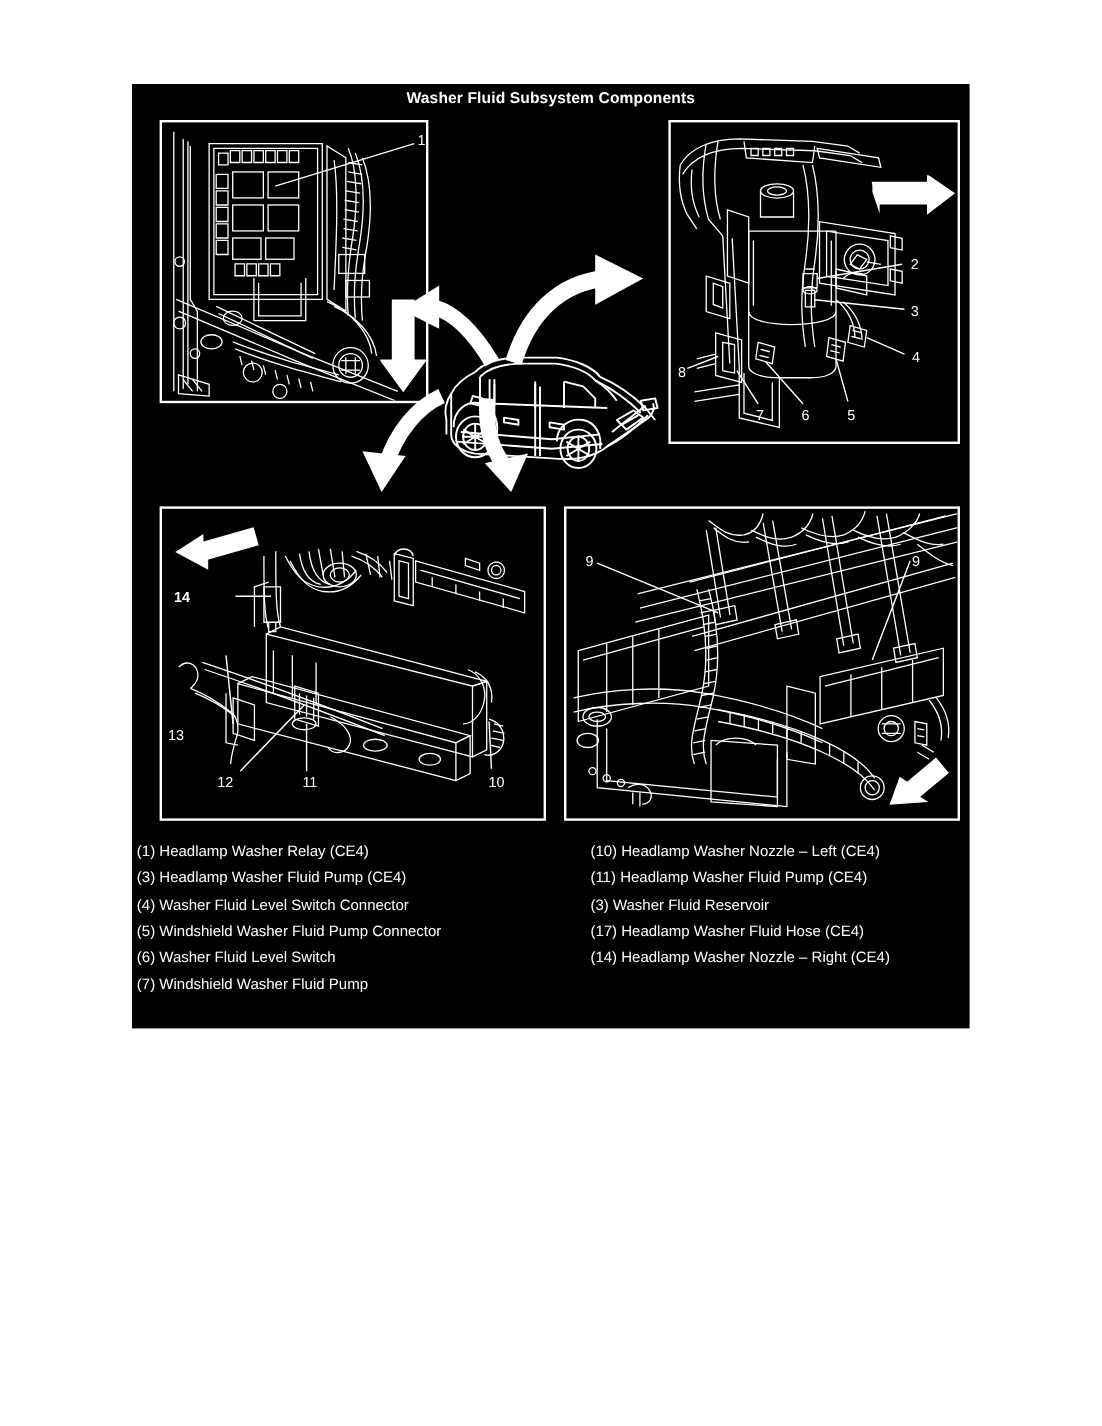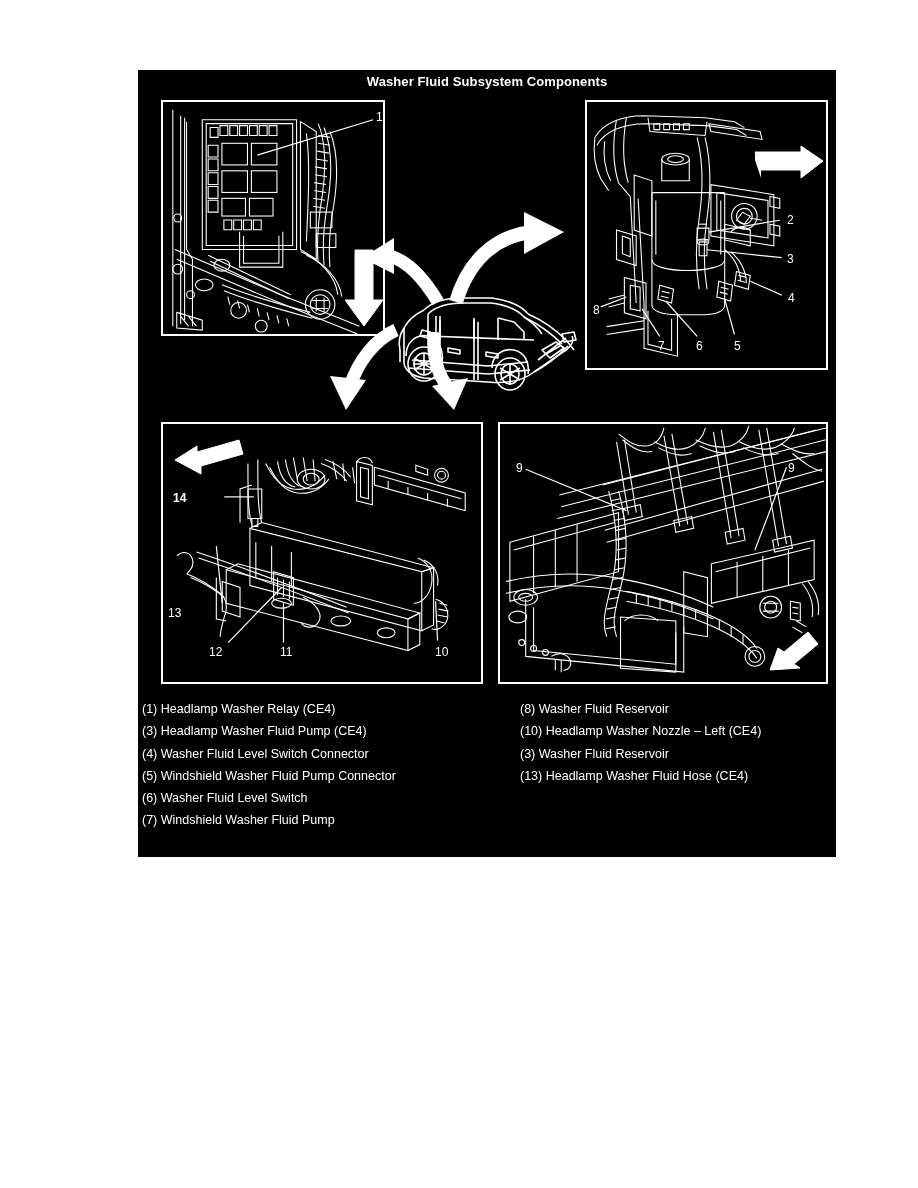--- a/index.html
+++ b/index.html
@@ -16,21 +16,20 @@
 
   
   .figure-plate {
     position: absolute;
     left: 110px;
     top: 70px;
     width: 698px;
     height: 787px;
     background: #000000;
     overflow: hidden;
-    margin-left: 28px;
   }
 
   .figure-title {
     position: absolute;
     left: 0;
     top: 4px;
     width: 698px;
     text-align: center;
     color: #ffffff;
     font-size: 13px;
@@ -553,20 +552,21 @@
   <div class="legend">
     <div class="legend-col legend-col-left">
       <div class="legend-item">(1) Headlamp Washer Relay (CE4)</div>
       <div class="legend-item">(3) Headlamp Washer Fluid Pump (CE4)</div>
       <div class="legend-item">(4) Washer Fluid Level Switch Connector</div>
       <div class="legend-item">(5) Windshield Washer Fluid Pump Connector</div>
       <div class="legend-item">(6) Washer Fluid Level Switch</div>
       <div class="legend-item">(7) Windshield Washer Fluid Pump</div>
     </div>
     <div class="legend-col legend-col-right">
-      <div class="legend-item">(8) Washer Fluid Reservoir</div>
       <div class="legend-item">(10) Headlamp Washer Nozzle – Left (CE4)</div>
+      <div class="legend-item">(11) Headlamp Washer Fluid Pump (CE4)</div>
       <div class="legend-item">(3) Washer Fluid Reservoir</div>
-      <div class="legend-item">(13) Headlamp Washer Fluid Hose (CE4)</div>
+      <div class="legend-item">(17) Headlamp Washer Fluid Hose (CE4)</div>
+      <div class="legend-item">(14) Headlamp Washer Nozzle – Right (CE4)</div>
     </div>
   </div>
 
 </div>
 
 </body></html>

